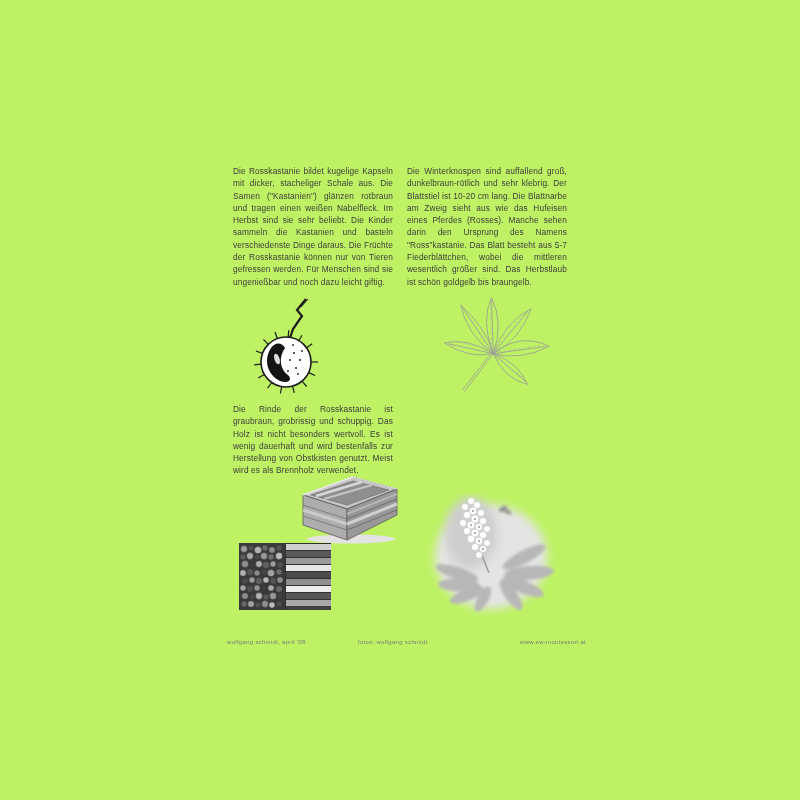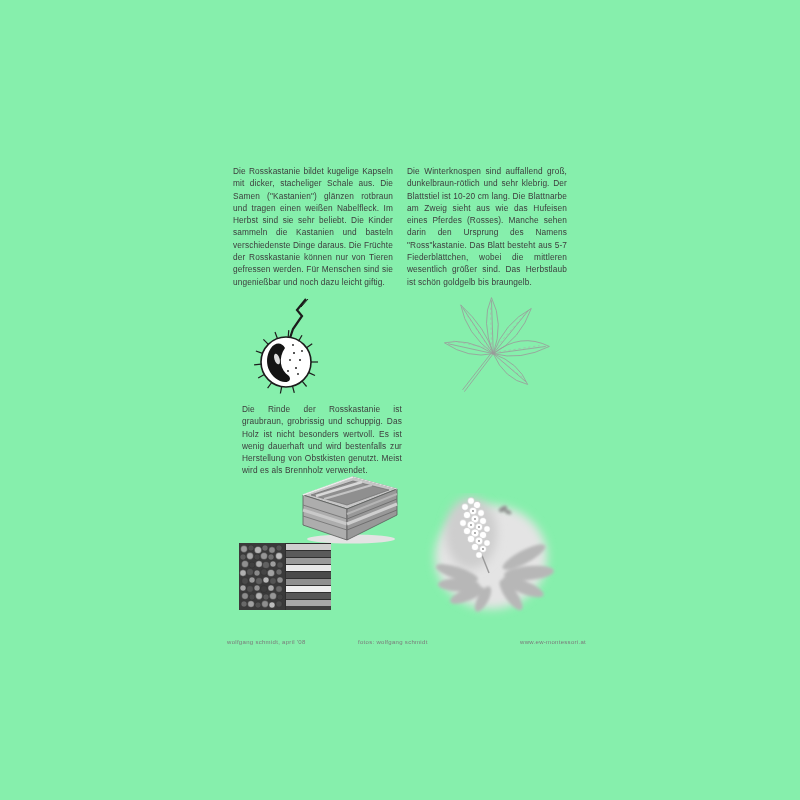--- a/index.html
+++ b/index.html
@@ -1,16 +1,16 @@
 <!DOCTYPE html>
 <html><head>
 <meta charset="utf-8">
 <style>
   html,body{margin:0;padding:0;background:#ffffff;}
-  .page{position:relative;width:800px;height:800px;background:#86efac;overflow:hidden;
+  .page{position:relative;width:800px;height:800px;background:#bef264;overflow:hidden;
         font-family:"Liberation Sans",sans-serif;}
   .para{position:absolute;width:160px;font-size:8.3px;line-height:12.3px;
         text-align:justify;color:#3c3c3c;letter-spacing:0.12px;}
   .illus{position:absolute;}
   .footer-item{position:absolute;font-size:6px;color:#7a7a7a;letter-spacing:0.3px;white-space:nowrap;}
 </style>
 </head>
 <body>
 
 <div class="page">
@@ -72,21 +72,21 @@
     <g fill="none" stroke="#ababab" stroke-width="0.7" stroke-dasharray="2.5,3">
       <line x1="58" y1="60" x2="18" y2="52"></line>
         <line x1="56" y1="58" x2="32" y2="22"></line>
       <line x1="60" y1="56" x2="59" y2="14"></line>
         <line x1="66" y1="58" x2="97" y2="22"></line>
       <line x1="68" y1="64" x2="113" y2="57"></line>
         <line x1="66" y1="70" x2="94" y2="92"></line>
     </g>
   </svg>
 
-  <div class="para" style="left:242px;top:403px;">Die Rinde der Rosskastanie ist graubraun, grobrissig und schuppig. Das Holz ist nicht besonders wertvoll. Es ist wenig dauerhaft und wird bestenfalls zur Herstellung von Obstkisten genutzt. Meist wird es als Brennholz verwendet.</div>
+  <div class="para" style="left:233px;top:403px;">Die Rinde der Rosskastanie ist graubraun, grobrissig und schuppig. Das Holz ist nicht besonders wertvoll. Es ist wenig dauerhaft und wird bestenfalls zur Herstellung von Obstkisten genutzt. Meist wird es als Brennholz verwendet.</div>
 
 
   <svg class="illus" style="left:299px;top:469px;" width="102" height="76" viewBox="0 0 102 76">
     <ellipse cx="52" cy="70" rx="44" ry="4.5" fill="#e3e3e3"></ellipse>
     <polygon points="4,26 54,8 98,20 48,40" fill="#c6c6c6" stroke="#5a5a5a" stroke-width="0.8"></polygon>
     <polygon points="12,26 54,12 90,21 48,36" fill="#8f8f8f" stroke="#666" stroke-width="0.6"></polygon>
     <line x1="17" y1="27" x2="63" y2="13" stroke="#d8d8d8" stroke-width="2.6"></line>
     <line x1="25" y1="30" x2="73" y2="16" stroke="#c4c4c4" stroke-width="2.2"></line>
     <polygon points="4,26 48,40 48,71 4,56" fill="#adadad" stroke="#5a5a5a" stroke-width="0.8"></polygon>
     <line x1="4" y1="36" x2="48" y2="50" stroke="#7c7c7c" stroke-width="1"></line>

